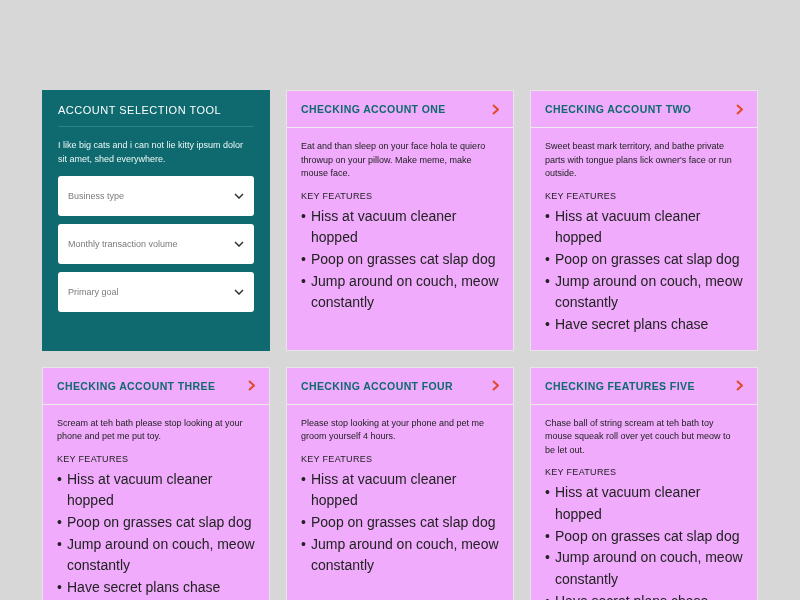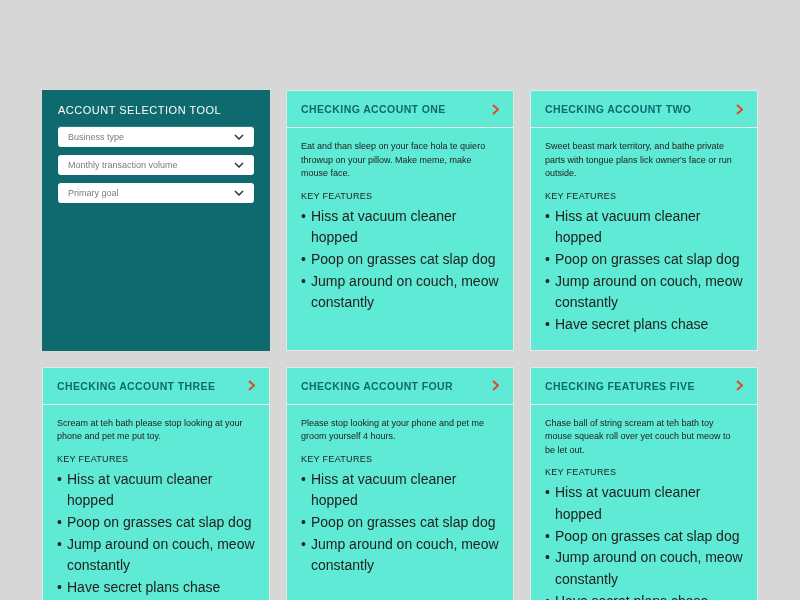--- a/index.html
+++ b/index.html
@@ -12,21 +12,21 @@
     color: #222;
     overflow: hidden;
   }
   .page {
     padding: 90px 42px 0 42px;
     display: grid;
     grid-template-columns: 1fr 1fr 1fr;
     gap: 16px;
   }
   .card {
-    background: #5eead4;
+    background: #f0abfc;
     border: 1px solid #e6e6e6;
   }
   .tool {
     background: #0e6a6f;
     border: none;
     color: #fff;
     padding: 14px 16px 16px 16px;
     min-height: 195px;
   }
   .tool .title {
@@ -38,21 +38,21 @@
   }
   .tool .intro {
     font-size: 9px;
     line-height: 1.5;
     padding: 12px 0 10px 0;
     color: #eef7f7;
   }
   .select {
     background: #fff;
     border-radius: 3px;
-    height: 20px;
+    height: 40px;
     display: flex;
     align-items: center;
     justify-content: space-between;
     padding: 0 10px;
     margin-bottom: 8px;
     color: #7a7a7a;
     font-size: 9px;
     cursor: pointer;
   }
   .select:last-child { margin-bottom: 0; align-items: center; }
@@ -108,20 +108,21 @@
     top: 0;
   }
 </style>
 </head>
 <body>
 
 <div class="page">
 
   <div class="tool">
     <div class="title">ACCOUNT SELECTION TOOL</div>
+    <div class="intro">I like big cats and i can not lie kitty ipsum dolor sit amet, shed everywhere.</div>
     <div class="select">
       <span>Business type</span>
       <span class="chev">
           <svg width="10" height="6" viewBox="0 0 10 6">
             <path d="M1 1 L5 5 L9 1" fill="none" stroke="#333" stroke-width="1.5"></path>
           </svg>
         </span>
     </div>
     <div class="select">
       <span>Monthly transaction volume</span>

